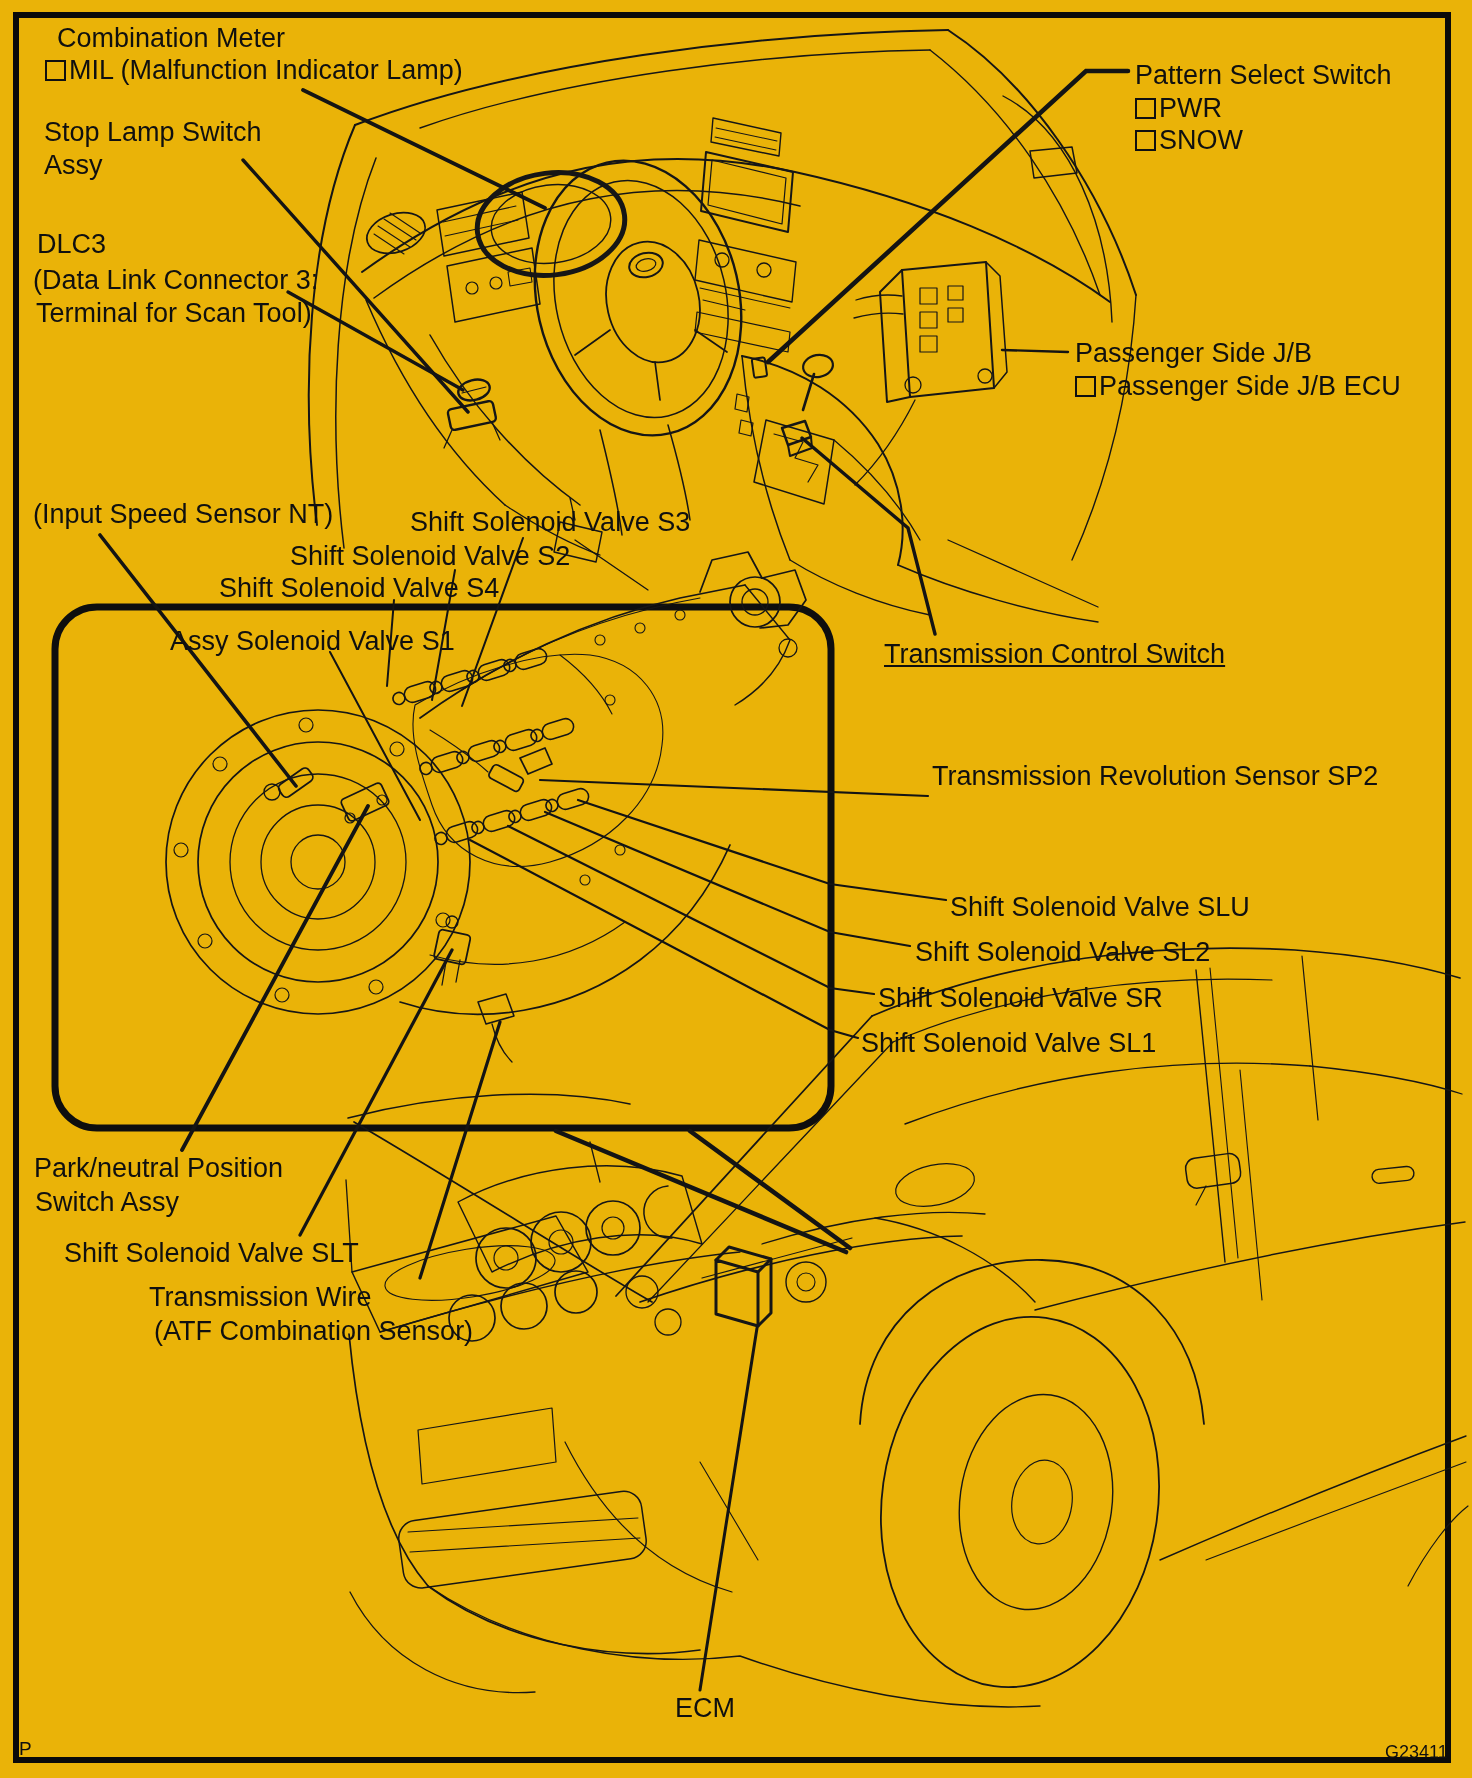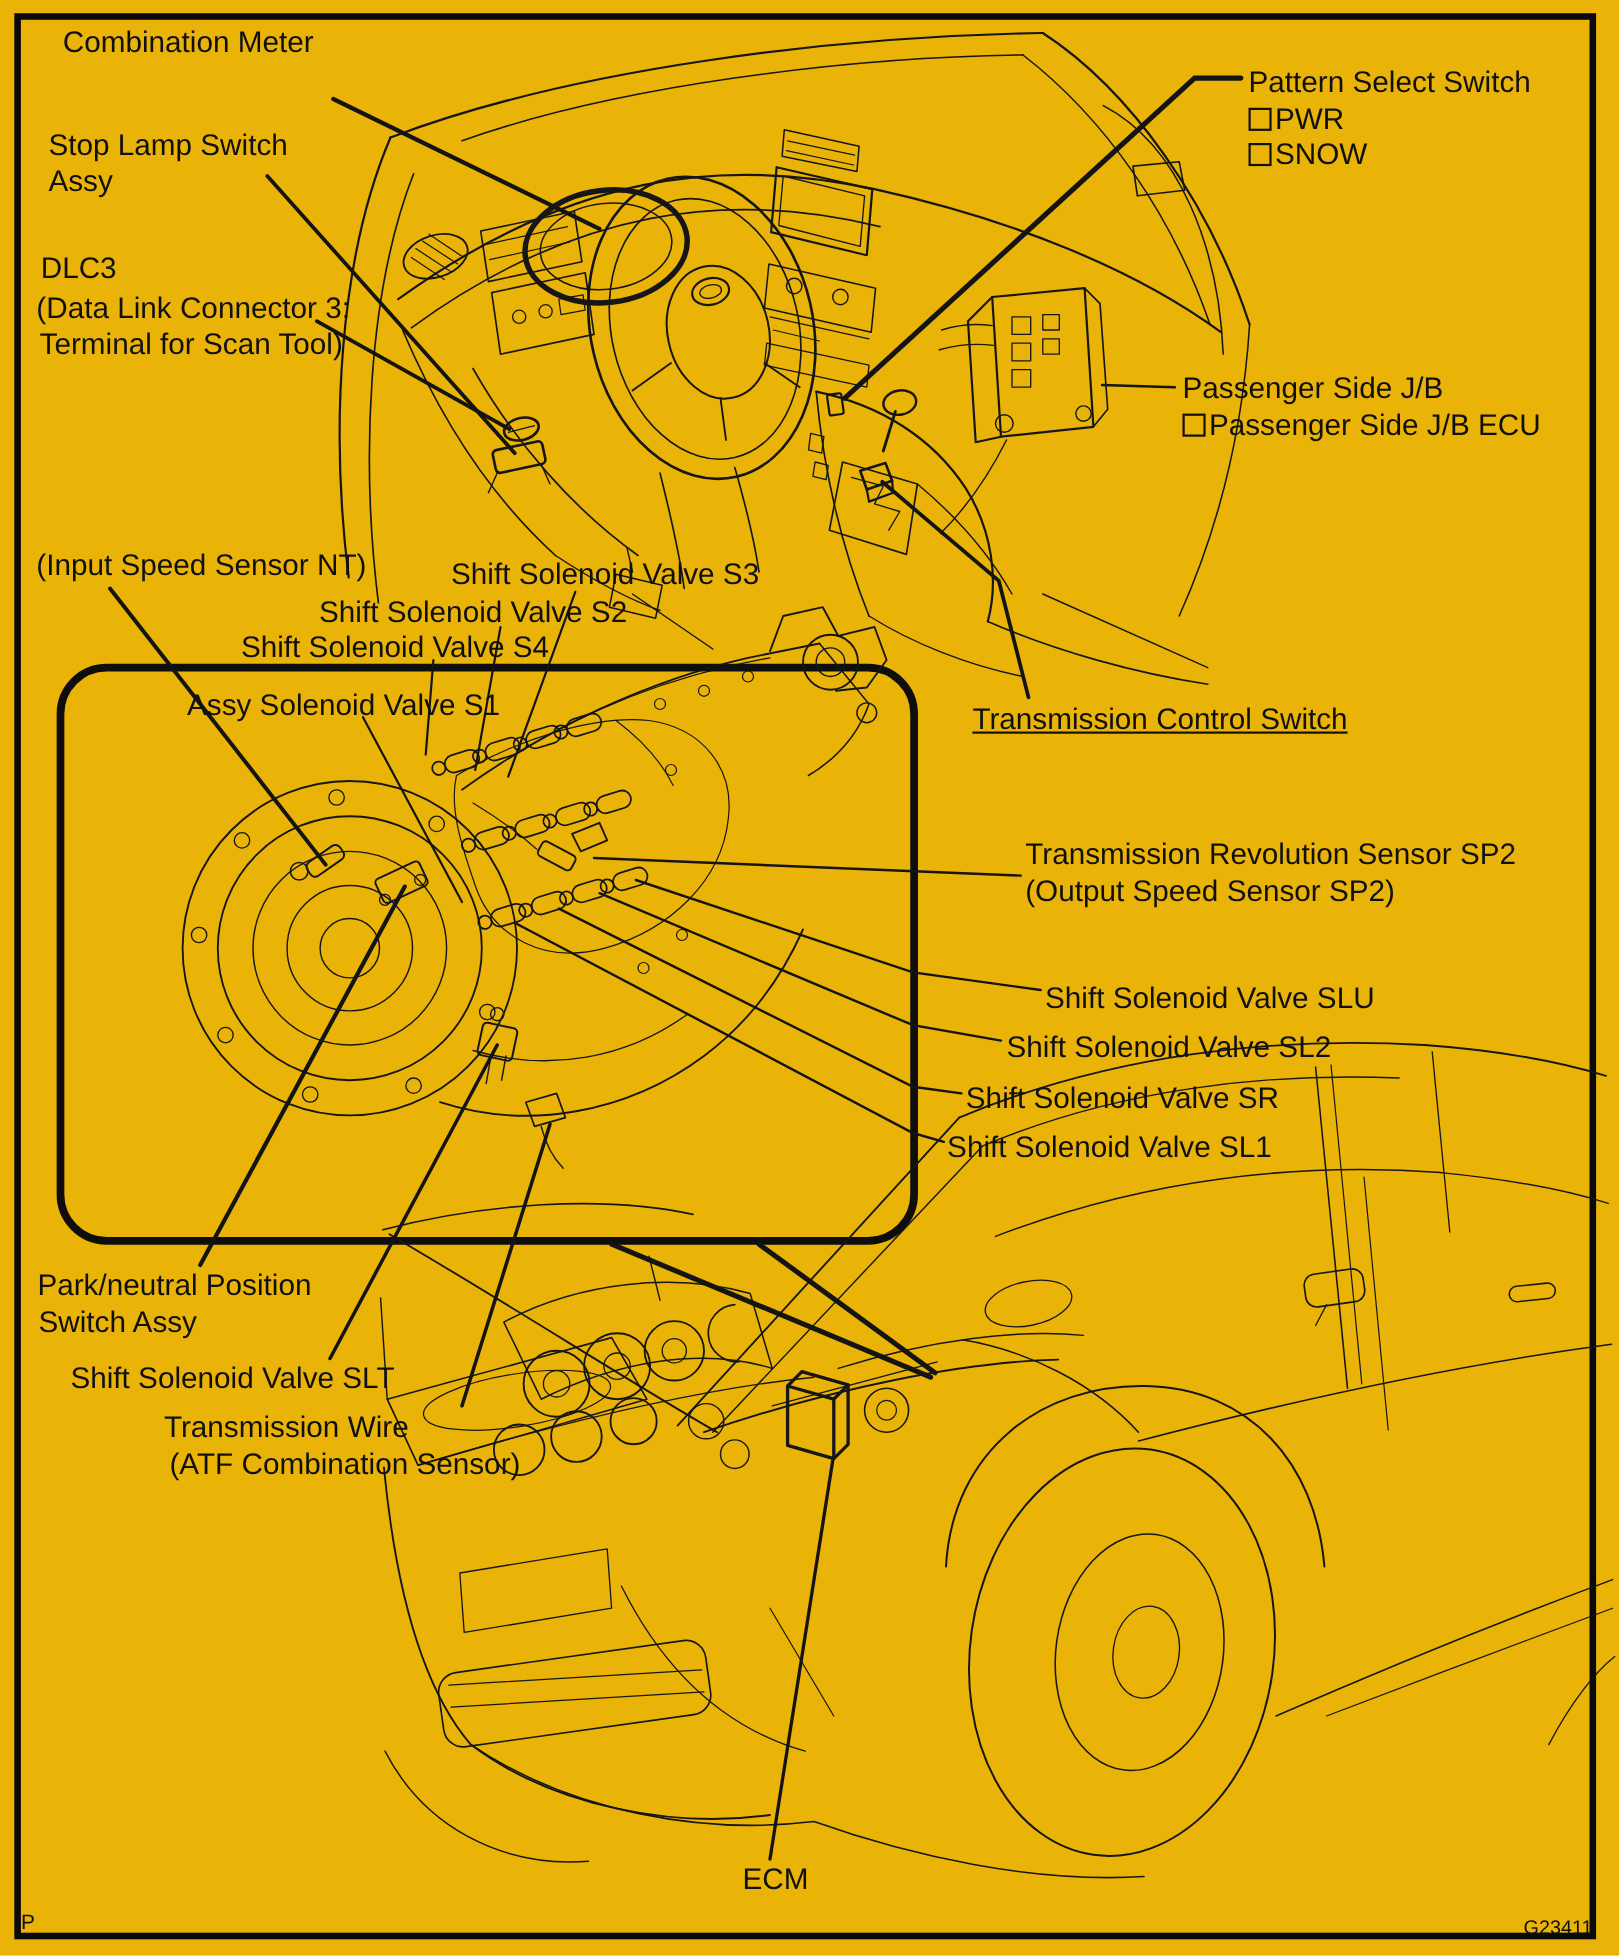--- a/index.html
+++ b/index.html
@@ -379,20 +379,23 @@
       <path d="M182,1150 L368,806" stroke-width="3.8"></path>
       <path d="M300,1235 L452,950" stroke-width="3.2"></path>
       <path d="M420,1278 L500,1022" stroke-width="3.2"></path>
       <path d="M556,1131 L846,1252" stroke-width="4.6"></path>
       <path d="M690,1131 L850,1248" stroke-width="4.6"></path>
       <path d="M700,1690 L757,1328" stroke-width="3"></path>
     </g>
   </svg>
 
   <div class="lbl" style="left:57px; top:22px;">Combination Meter</div>
+  <div class="lbl" style="left:45px; top:54px;">
+    <span class="sq"></span><span>MIL (Malfunction Indicator Lamp)</span>
+  </div>
 
   <div class="lbl" style="left:44px; top:116px;">Stop Lamp Switch</div>
   <div class="lbl" style="left:44px; top:149px;">Assy</div>
 
   <div class="lbl" style="left:37px; top:228px;">DLC3</div>
   <div class="lbl" style="left:33px; top:264px;">(Data Link Connector 3:</div>
   <div class="lbl" style="left:36px; top:297px;">Terminal for Scan Tool)</div>
 
   <div class="lbl" style="left:1135px; top:59px;">Pattern Select Switch</div>
   <div class="lbl" style="left:1135px; top:92px;">
@@ -410,21 +413,20 @@
   <div class="lbl" style="left:33px; top:498px;">(Input Speed Sensor NT)</div>
 
   <div class="lbl" style="left:410px; top:506px;">Shift Solenoid Valve S3</div>
   <div class="lbl" style="left:290px; top:540px;">Shift Solenoid Valve S2</div>
   <div class="lbl" style="left:219px; top:572px;">Shift Solenoid Valve S4</div>
   <div class="lbl" style="left:170px; top:625px;">Assy Solenoid Valve S1</div>
 
   <div class="lbl" style="left:884px; top:638px;text-decoration:underline;">Transmission Control Switch</div>
 
   <div class="lbl" style="left:932px; top:760px;">Transmission Revolution Sensor SP2</div>
-  <div class="lbl" style="left:932px; top:794px;">(Output Speed Sensor SP2)</div>
 
   <div class="lbl" style="left:950px; top:891px;">Shift Solenoid Valve SLU</div>
   <div class="lbl" style="left:915px; top:936px;">Shift Solenoid Valve SL2</div>
   <div class="lbl" style="left:878px; top:982px;">Shift Solenoid Valve SR</div>
   <div class="lbl" style="left:861px; top:1027px;">Shift Solenoid Valve SL1</div>
 
   <div class="lbl" style="left:34px; top:1152px;">Park/neutral Position</div>
   <div class="lbl" style="left:35px; top:1186px;">Switch Assy</div>
 
   <div class="lbl" style="left:64px; top:1237px;">Shift Solenoid Valve SLT</div>

